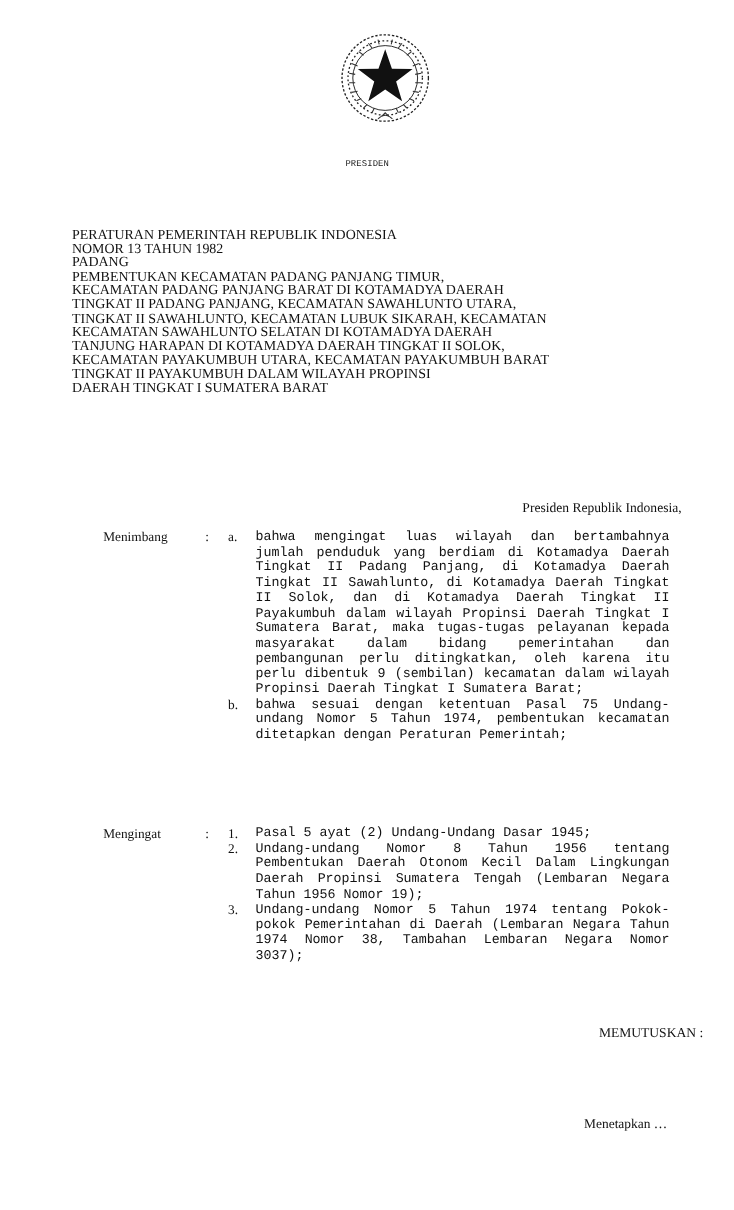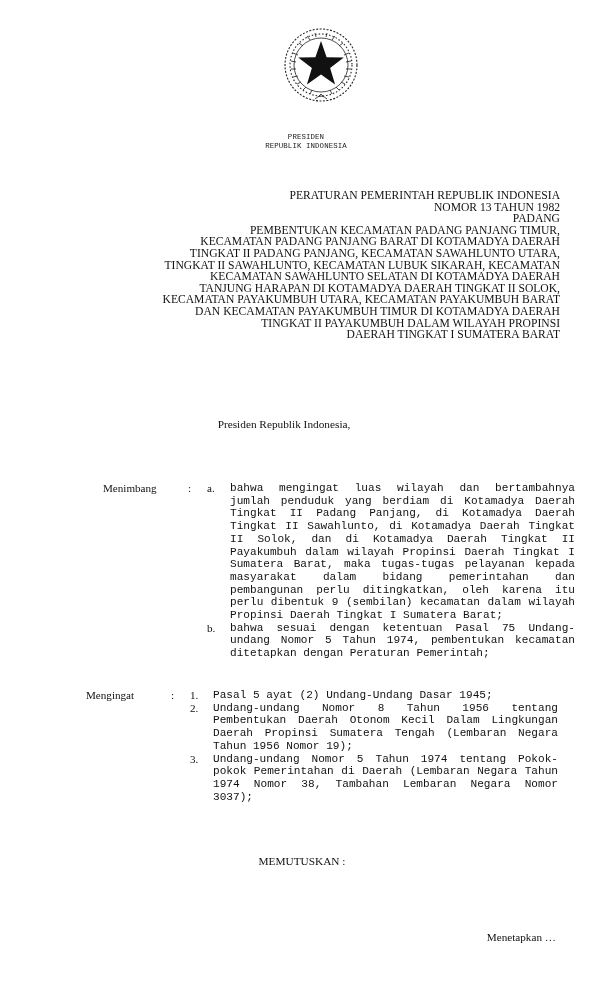--- a/index.html
+++ b/index.html
@@ -4,28 +4,28 @@
 <style>
   html, body { margin: 0; padding: 0; background: #ffffff; }
   body { width: 612px; height: 1008px; position: relative; overflow: hidden;
          font-family: "Liberation Serif", serif; color: #111; }
   .page { position: absolute; left: 0; top: 0; width: 612px; height: 1008px; }
   .emblem { position: absolute; left: 279px; top: 23px; width: 84px; height: 84px; }
   .letterhead { position: absolute; left: 0; width: 612px; text-align: center;
                 font-family: Liberation Mono, monospace; font-size: 7.4px; color: #222; letter-spacing: 0.1px; }
   .lh1 { top: 133px; }
   .lh2 { top: 142px; }
-  .title-block { position: absolute; left: 60px; width: 500px; top: 190px; text-align: right;
+  .title-block { position: absolute; left: 60px; width: 500px; top: 190px; text-align: left;
                  font-size: 11.6px; line-height: 11.6px; }
   .title-block div { white-space: nowrap; }
-  .center-line { position: absolute; left: 0; width: 568px; text-align: center; font-size: 11.3px; }
+  .center-line { position: absolute; left: 0; width: 568px; text-align: right; font-size: 11.3px; }
   .president { top: 418px; }
   .memutuskan { top: 855px; left: 18px; }
   .section { position: absolute; left: 86px; width: 472px; font-size: 11.1px; line-height: 12.7px; }
-  .menimbang { top: 482px; margin-left: 17px; }
+  .menimbang { top: 442px; }
   .mengingat { top: 689px; }
   .sec-label { position: absolute; left: 0; top: 0; }
   .sec-colon { position: absolute; left: 85px; top: 0; }
   .item { position: relative; padding-left: 127px; }
   .item-marker { position: absolute; left: 104px; top: 0; }
   .item-text { text-align: justify; text-align-last: left; font-family: Liberation Mono, monospace; }
   .footer-next { position: absolute; right: 56px; top: 931px; font-size: 11.2px; }
 </style>
 </head>
 <body>
@@ -42,34 +42,32 @@
       <path d="M14 30 l5 2 M12 38 l5 1 M12 46 l5 0 M14 54 l5 -1 M18 61 l4 -2 M24 67 l3 -3 M31 71 l2 -4"></path>
       <path d="M70 30 l-5 2 M72 38 l-5 1 M72 46 l-5 0 M70 54 l-5 -1 M66 61 l-4 -2 M60 67 l-3 -3 M53 71 l-2 -4"></path>
       <path d="M20 20 l4 3 M28 13 l3 4 M36 10 l1 4 M48 10 l-1 4 M56 13 l-3 4 M64 20 l-4 3"></path>
       <path d="M36 76 q6 -6 12 0"></path>
       <path d="M39 74 l3 -3 l3 3"></path>
     </g>
     <polygon fill="#111" points="42,18 47.6,34.3 64.8,34.6 51.1,45 56.1,61.4 42,51.6 27.9,61.4 32.9,45 19.2,34.6 36.4,34.3"></polygon>
   </svg>
 
   <div class="letterhead lh1">PRESIDEN</div>
-  <div class="letterhead lh2">REPUBLIK INDONESIA</div>
 
   <div class="title-block">
     <div>PERATURAN PEMERINTAH REPUBLIK INDONESIA</div>
     <div>NOMOR  13 TAHUN 1982</div>
     <div>PADANG</div>
     <div>PEMBENTUKAN KECAMATAN PADANG PANJANG TIMUR,</div>
     <div>KECAMATAN PADANG PANJANG BARAT DI KOTAMADYA DAERAH</div>
     <div>TINGKAT II PADANG PANJANG, KECAMATAN SAWAHLUNTO UTARA,</div>
     <div>TINGKAT II SAWAHLUNTO, KECAMATAN LUBUK SIKARAH, KECAMATAN</div>
     <div>KECAMATAN SAWAHLUNTO SELATAN DI KOTAMADYA DAERAH</div>
     <div>TANJUNG HARAPAN DI KOTAMADYA DAERAH TINGKAT II SOLOK,</div>
     <div>KECAMATAN PAYAKUMBUH UTARA, KECAMATAN PAYAKUMBUH BARAT</div>
-    <div>DAN KECAMATAN PAYAKUMBUH TIMUR DI KOTAMADYA DAERAH</div>
     <div>TINGKAT II PAYAKUMBUH DALAM WILAYAH PROPINSI</div>
     <div>DAERAH TINGKAT I SUMATERA BARAT</div>
   </div>
 
   <div class="center-line president">Presiden Republik Indonesia,</div>
 
   <div class="section menimbang">
     <span class="sec-label">Menimbang</span>
     <span class="sec-colon">:</span>
     <div class="item">

